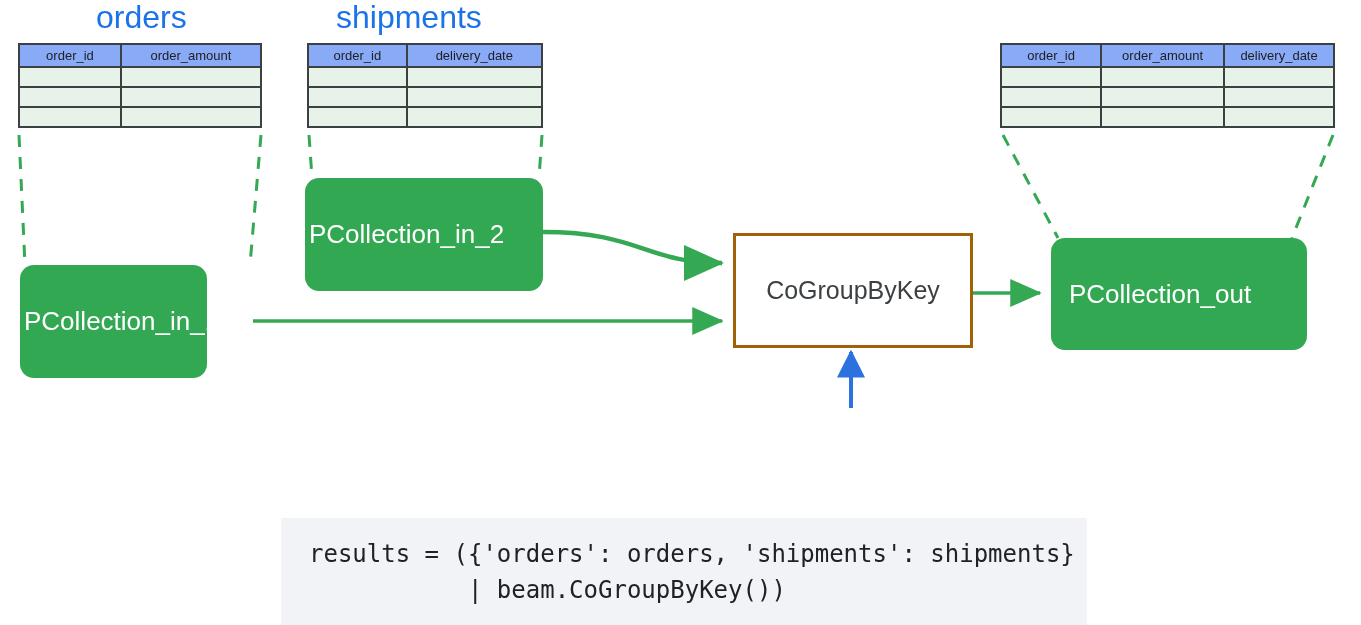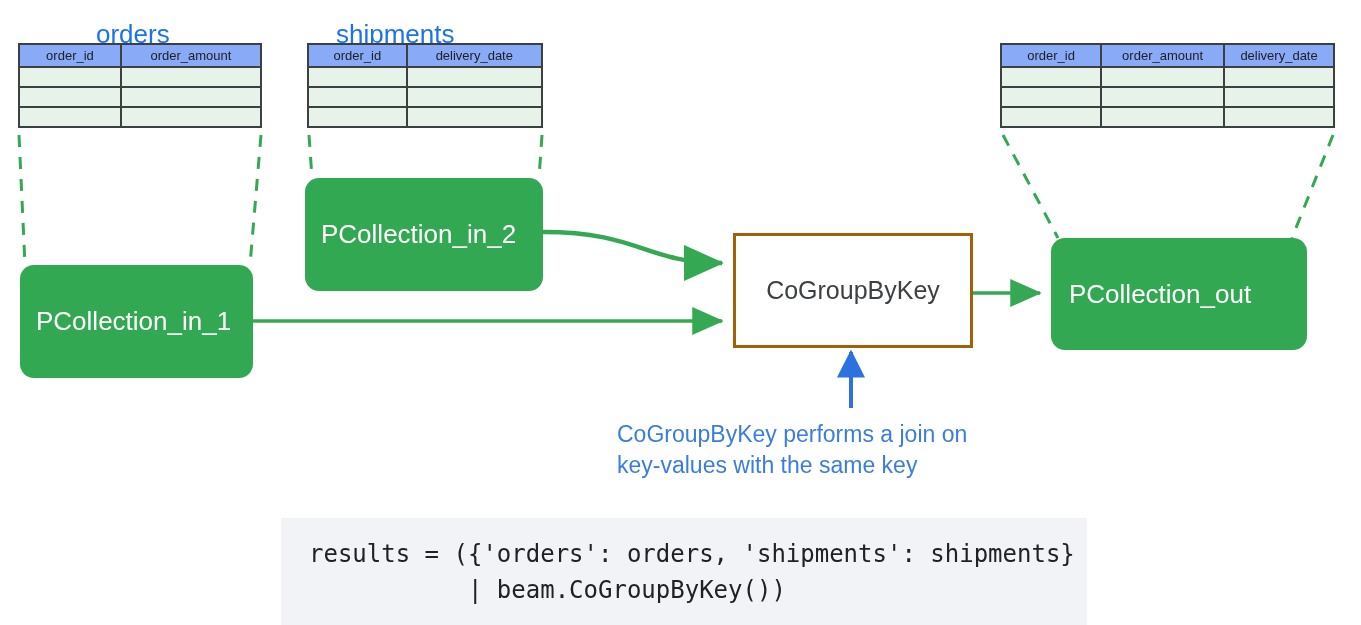--- a/index.html
+++ b/index.html
@@ -29,24 +29,23 @@
     left: 0; top: 0;
     width: 1361px;
     height: 625px;
     pointer-events: none;
   }
 
   
   .table-title {
     position: absolute;
     color: #1a73e8;
-    font-size: 26px;
+    font-size: 32px;
     line-height: 30px;
     white-space: nowrap;
-    margin-top: 17px;
   }
   #title-orders { left: 96px; top: 2px; }
   #title-shipments { left: 336px; top: 2px; }
 
   
   .schema-table {
     position: absolute;
     border-collapse: collapse;
     table-layout: fixed;
     border: 2px solid #3c4043;
@@ -80,25 +79,25 @@
   
   .pcoll {
     position: absolute;
     background: #34a853;
     background: #32a852;
     border-radius: 14px;
     color: #ffffff;
     font-size: 26px;
     display: flex;
     align-items: center;
-    padding-left: 16px;
+    padding-left: 4px;
     box-sizing: border-box;
     white-space: nowrap;
   }
-  #pcoll-in-1 { left: 20px;   top: 265px; width: 233px; height: 113px; }
+  #pcoll-in-1 { left: 20px;   top: 265px; width: 187px; height: 113px; }
   #pcoll-in-2 { left: 305px;  top: 178px; width: 238px; height: 113px; }
   #pcoll-out  { left: 1051px; top: 238px; width: 256px; height: 112px; padding-left: 18px; }
 
   
   #transform-cogroupbykey {
     position: absolute;
     left: 733px;
     top: 233px;
     width: 240px;
     height: 115px;
@@ -263,23 +262,19 @@
   </table>
 
   <div class="pcoll" id="pcoll-in-1">PCollection_in_1</div>
 
   <div class="pcoll" id="pcoll-in-2">PCollection_in_2</div>
 
   <div id="transform-cogroupbykey">CoGroupByKey</div>
 
   <div class="pcoll" id="pcoll-out">PCollection_out</div>
 
-  <div id="annotation-text">
-    <span class="ann-line">CoGroupByKey performs a join on</span>
-    <span class="ann-line">key-values with the same key</span>
-  </div>
 
   <div id="code-block">
     <pre>results = ({'orders': orders, 'shipments': shipments}</pre>
     <pre>           | beam.CoGroupByKey())</pre>
   </div>
 
 </div>
 
 </body></html>

